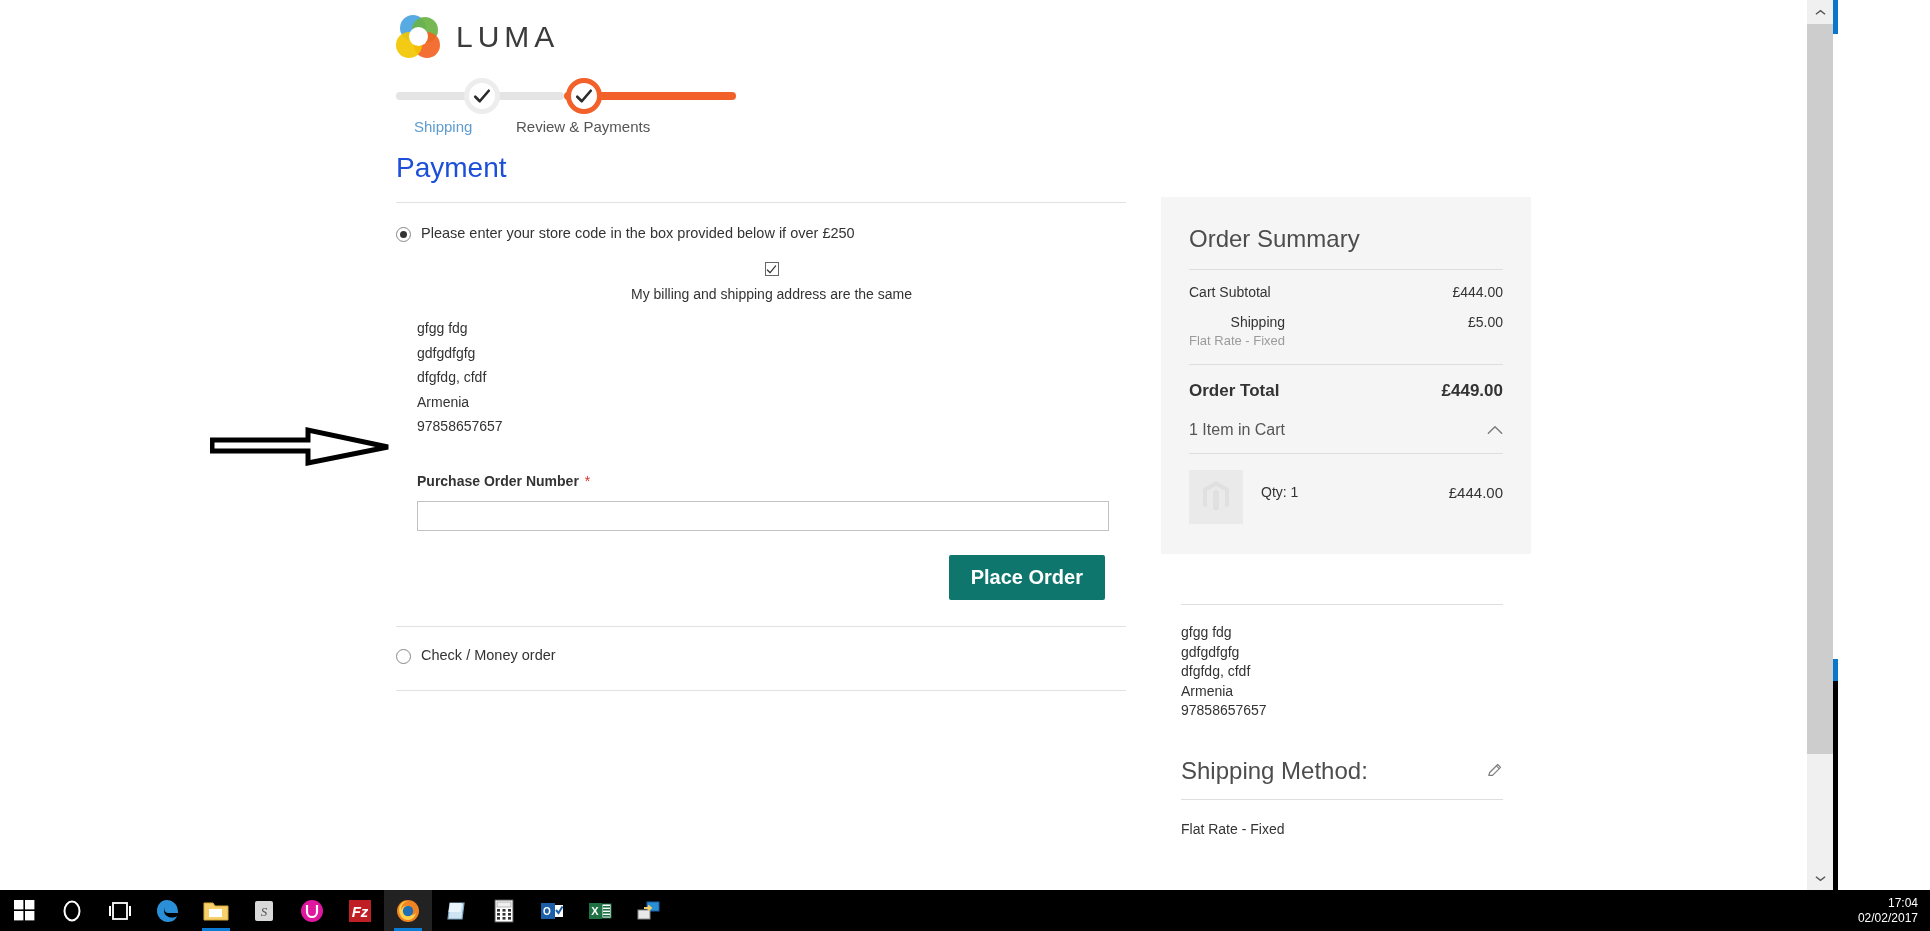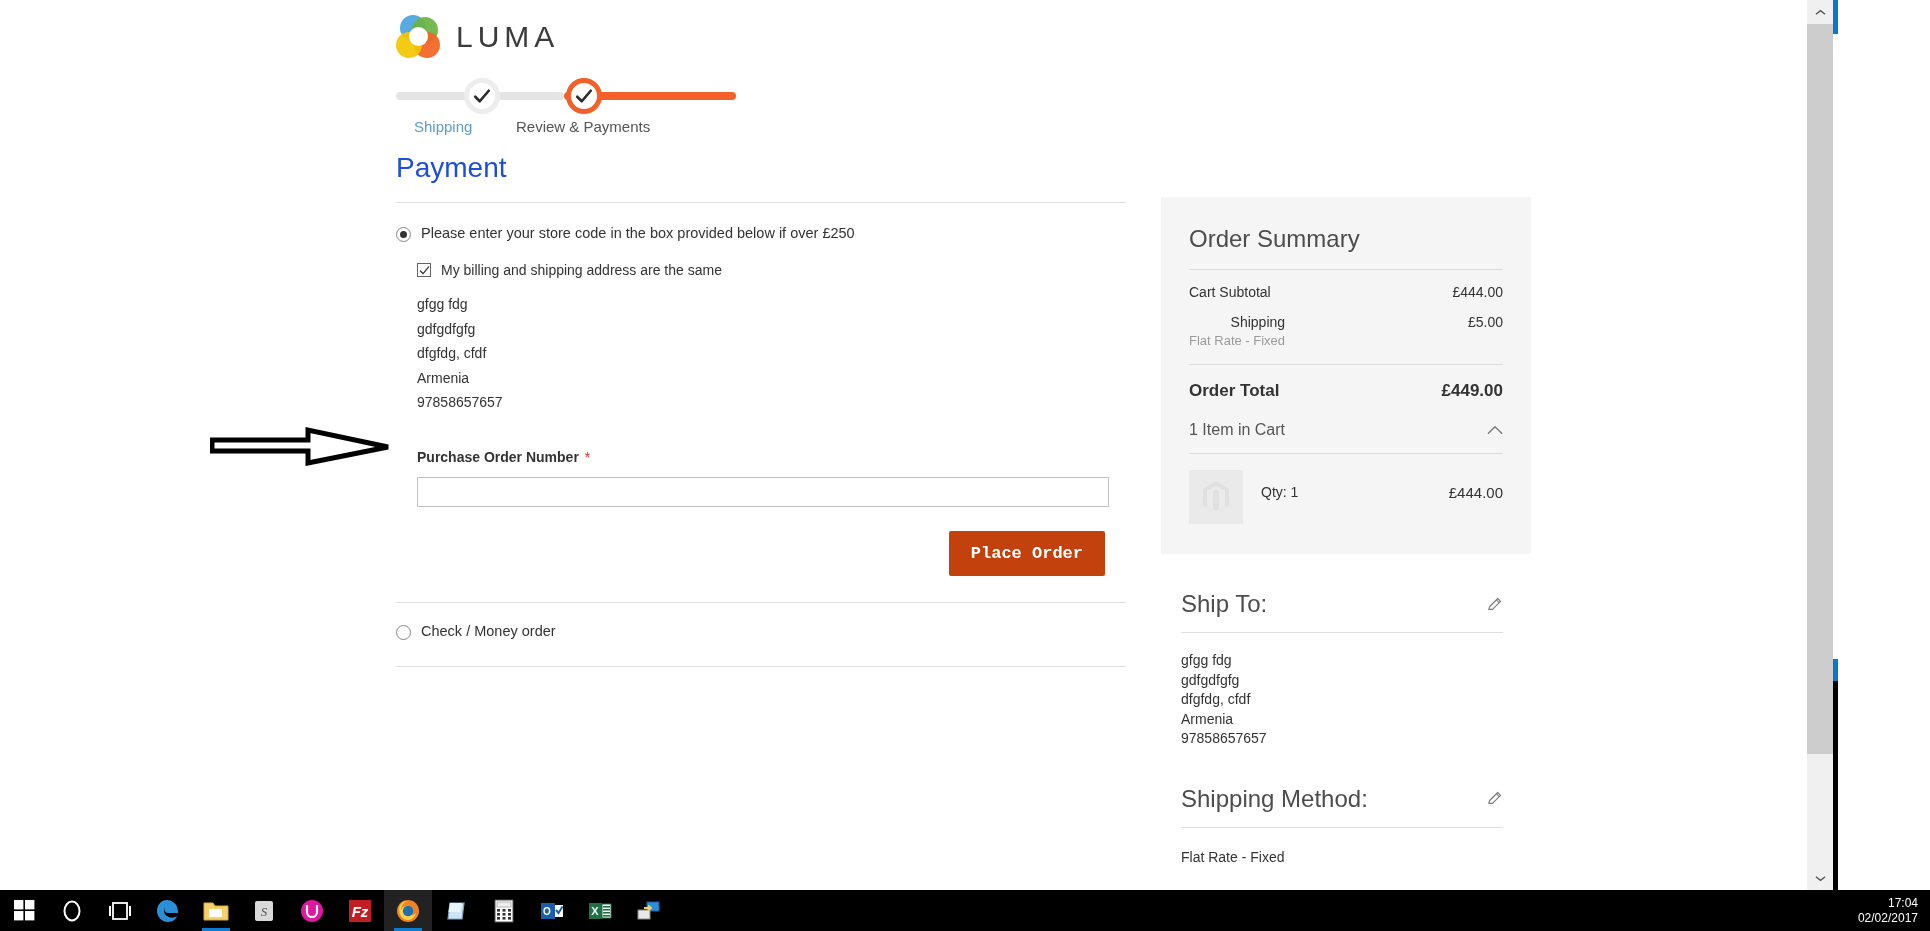--- a/index.html
+++ b/index.html
@@ -70,43 +70,43 @@
     width: 15px; height: 15px; border-radius: 50%; border: 1px solid #888;
     background: #fff; flex: none; margin-top: 2px; position: relative;
   }
   .radio.checked::after {
     content: ""; position: absolute; left: 3px; top: 3px;
     width: 7px; height: 7px; border-radius: 50%; background: #333;
   }
   .radio-label { font-size: 14.5px; color: #333; }
 
   .billing-block { margin: 20px 0 0 21px; }
-  .cbx-row { display: flex; align-items: center; gap: 10px; }
+  .cbx-row { display: flex; align-items: center; gap: 10px; flex-direction: column; }
   .cbx { width: 14px; height: 14px; border: 1px solid #666; background: #fff;
          flex: none; display: flex; align-items: center; justify-content: center; }
   .cbx svg { width: 11px; height: 11px; }
   .cbx-label { font-size: 14px; color: #333; }
 
   .address { margin: 14px 0 0 21px; }
   .address div { font-size: 14px; color: #333; line-height: 24.5px; }
 
   .po-label { margin: 34px 0 0 21px; font-size: 14px; color: #333; font-weight: bold; }
   .po-label .req { color: #e02b27; margin-left: 6px; font-weight: normal; }
   .po-input {
     display: block; margin: 12px 0 0 21px;
     width: 692px; height: 30px;
     border: 1px solid #c2c2c2; background: #fff;
     font-family: "Liberation Sans", sans-serif; font-size: 14px; color: #333;
     padding: 0 8px;
   }
   .place-row { margin-top: 24px; display: flex; justify-content: flex-end; padding-right: 21px; }
   .btn-place {
-    background: #c2410c; color: #fff; border: none;
-    font-family: Liberation Mono, monospace;
-    font-size: 17px; font-weight: bold;
+    background: #0f766e; color: #fff; border: none;
+    font-family: Liberation Sans, sans-serif;
+    font-size: 20px; font-weight: bold;
     padding: 0 22px; height: 45px; cursor: pointer; border-radius: 2px;
   }
   .sep-thick { height: 1px; background: #e2e2e2; margin-top: 26px; }
   .pay-option2 { padding: 20px 0 26px 0; }
   .discount { padding-top: 24px; padding-left: 21px; display: flex; align-items: center; gap: 10px; }
   .discount a { color: #3a7fc0; font-size: 14.5px; text-decoration: none; cursor: pointer; }
   .chev { width: 14px; height: 9px; }
 
   
   .summary {
@@ -297,27 +297,20 @@
                 <path d="M15 1 L28 8.5 L28 25.5 L24 27.8 L24 11 L15 5.8 L6 11 L6 27.8 L2 25.5 L2 8.5 Z" fill="#e0e0e0"></path>
                 <path d="M15 9.5 L18 11.3 L18 29 L15 30.8 L12 29 L12 11.3 Z" fill="#e0e0e0"></path>
               </svg>
             </div>
             <div class="qty">Qty: 1</div>
             <div class="item-price">£444.00</div>
           </div>
         </div>
 
         <div class="side-sec">
-          <div class="side-head">
-            <div class="side-title">Ship To:</div>
-            <svg class="pencil" viewBox="0 0 24 24">
-              <path d="M4 19 L5.2 14.8 L16.5 3.5 L20.5 7.5 L9.2 18.8 Z" fill="none" stroke="#7d7d7d" stroke-width="1.7" stroke-linejoin="round"></path>
-              <path d="M14.6 5.4 L18.6 9.4" fill="none" stroke="#7d7d7d" stroke-width="1.5"></path>
-            </svg>
-          </div>
           <div class="side-hr"></div>
           <div class="side-body">
             <div>gfgg fdg</div>
             <div>gdfgdfgfg</div>
             <div>dfgfdg, cfdf</div>
             <div>Armenia</div>
             <div>97858657657</div>
           </div>
         </div>
 

